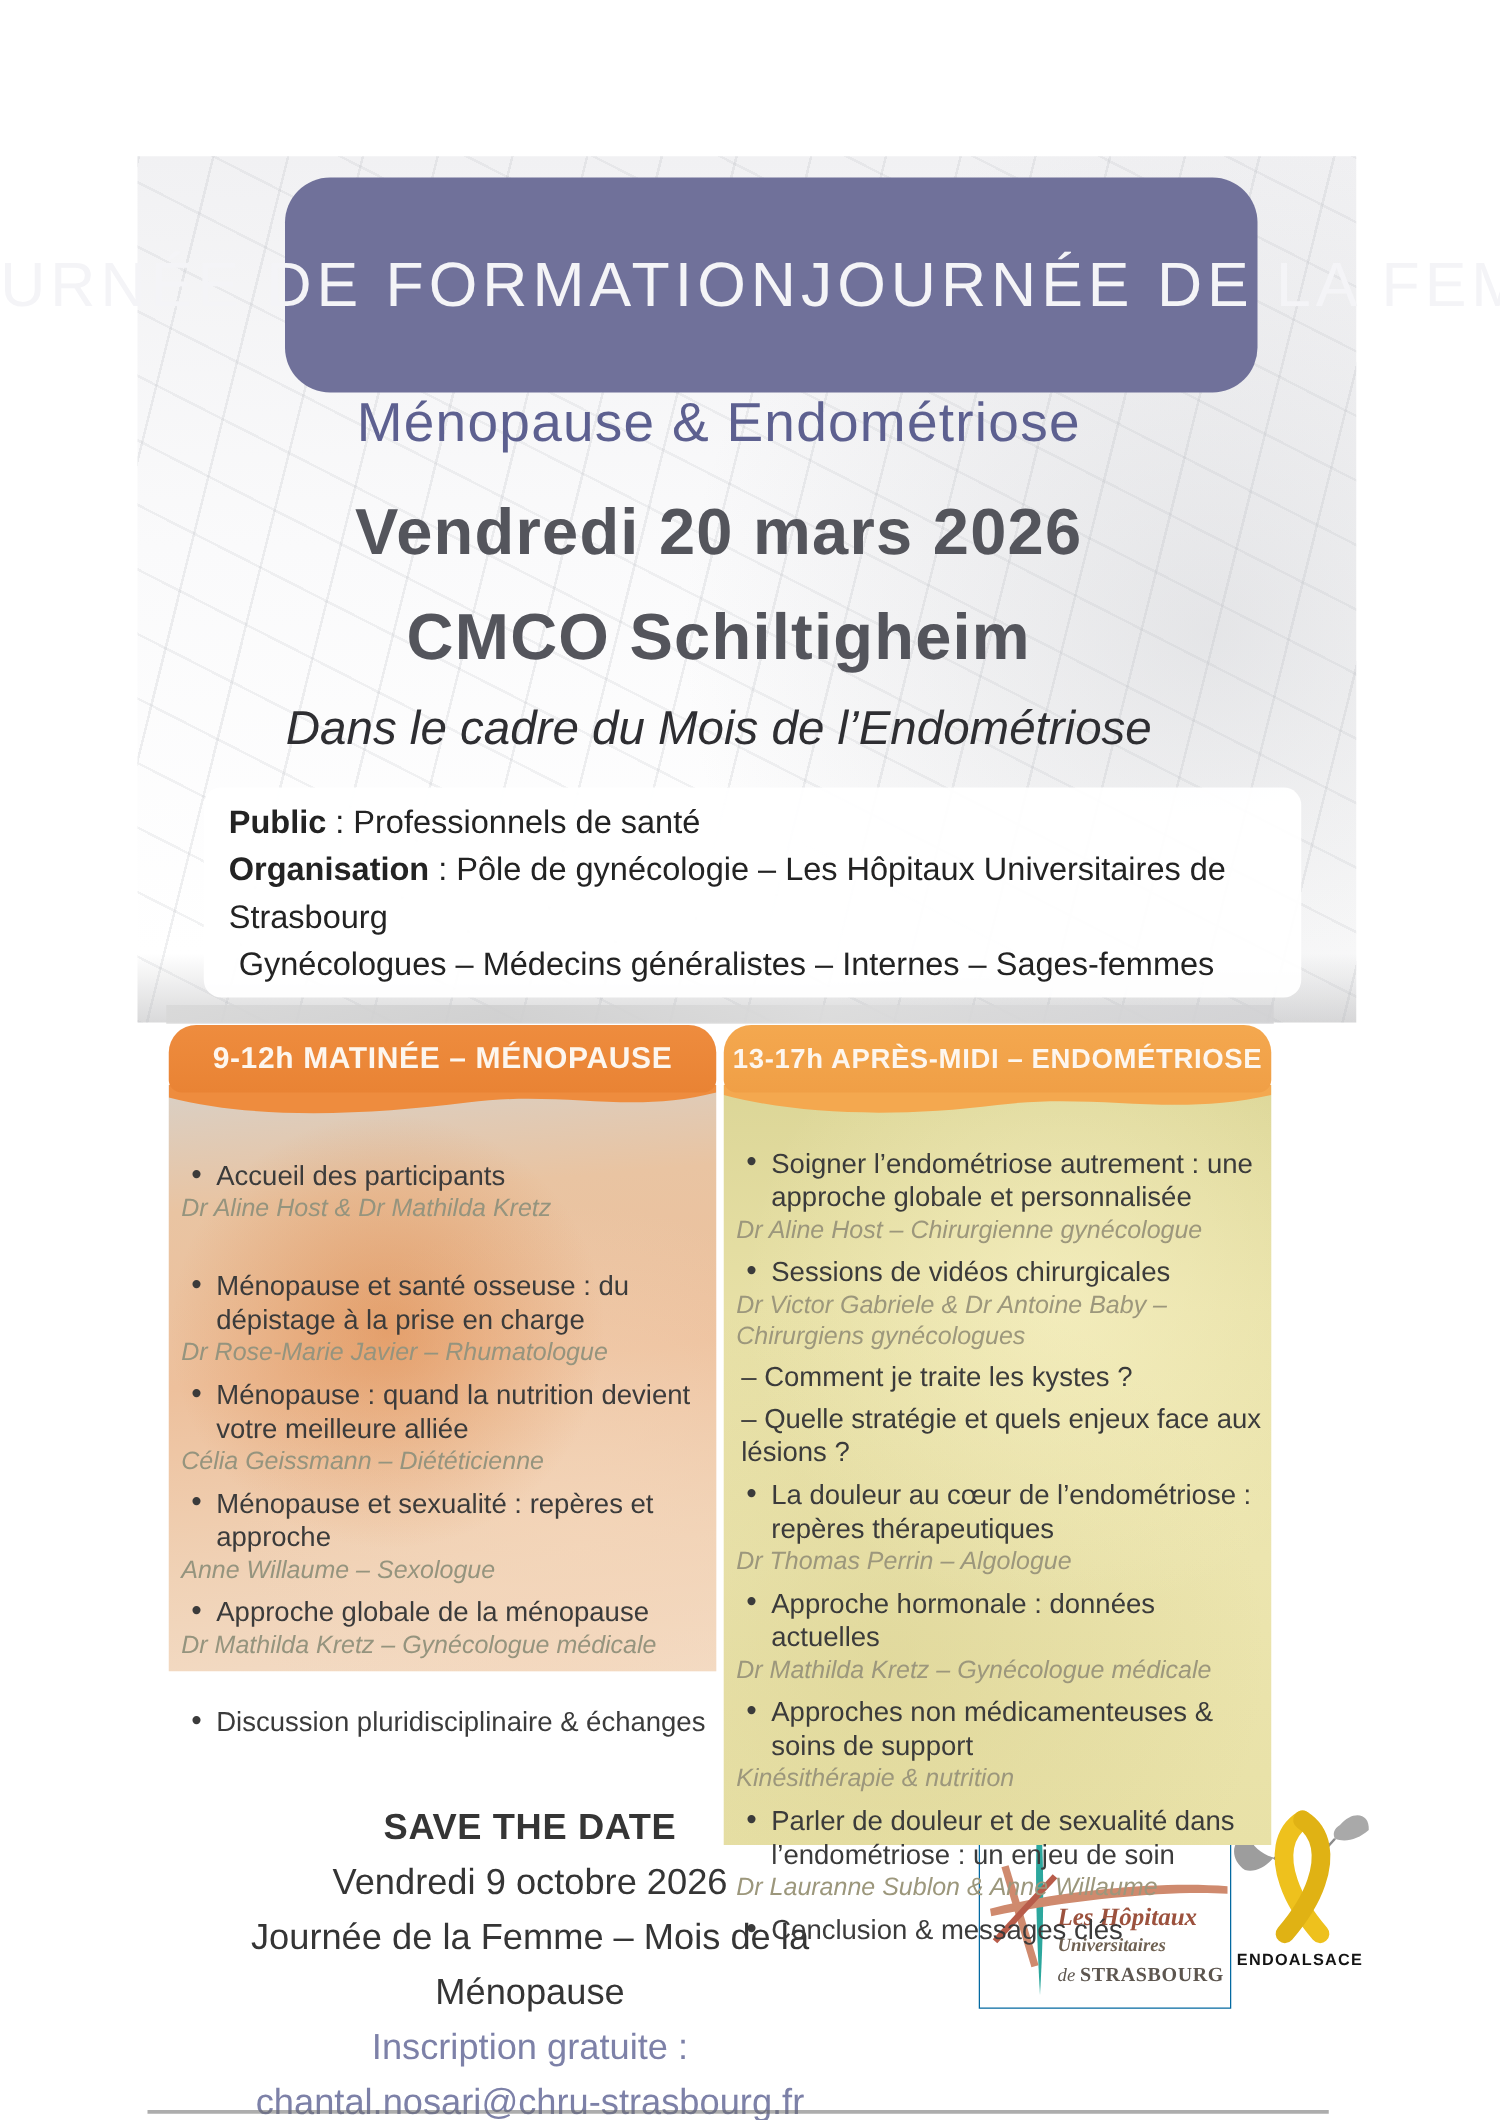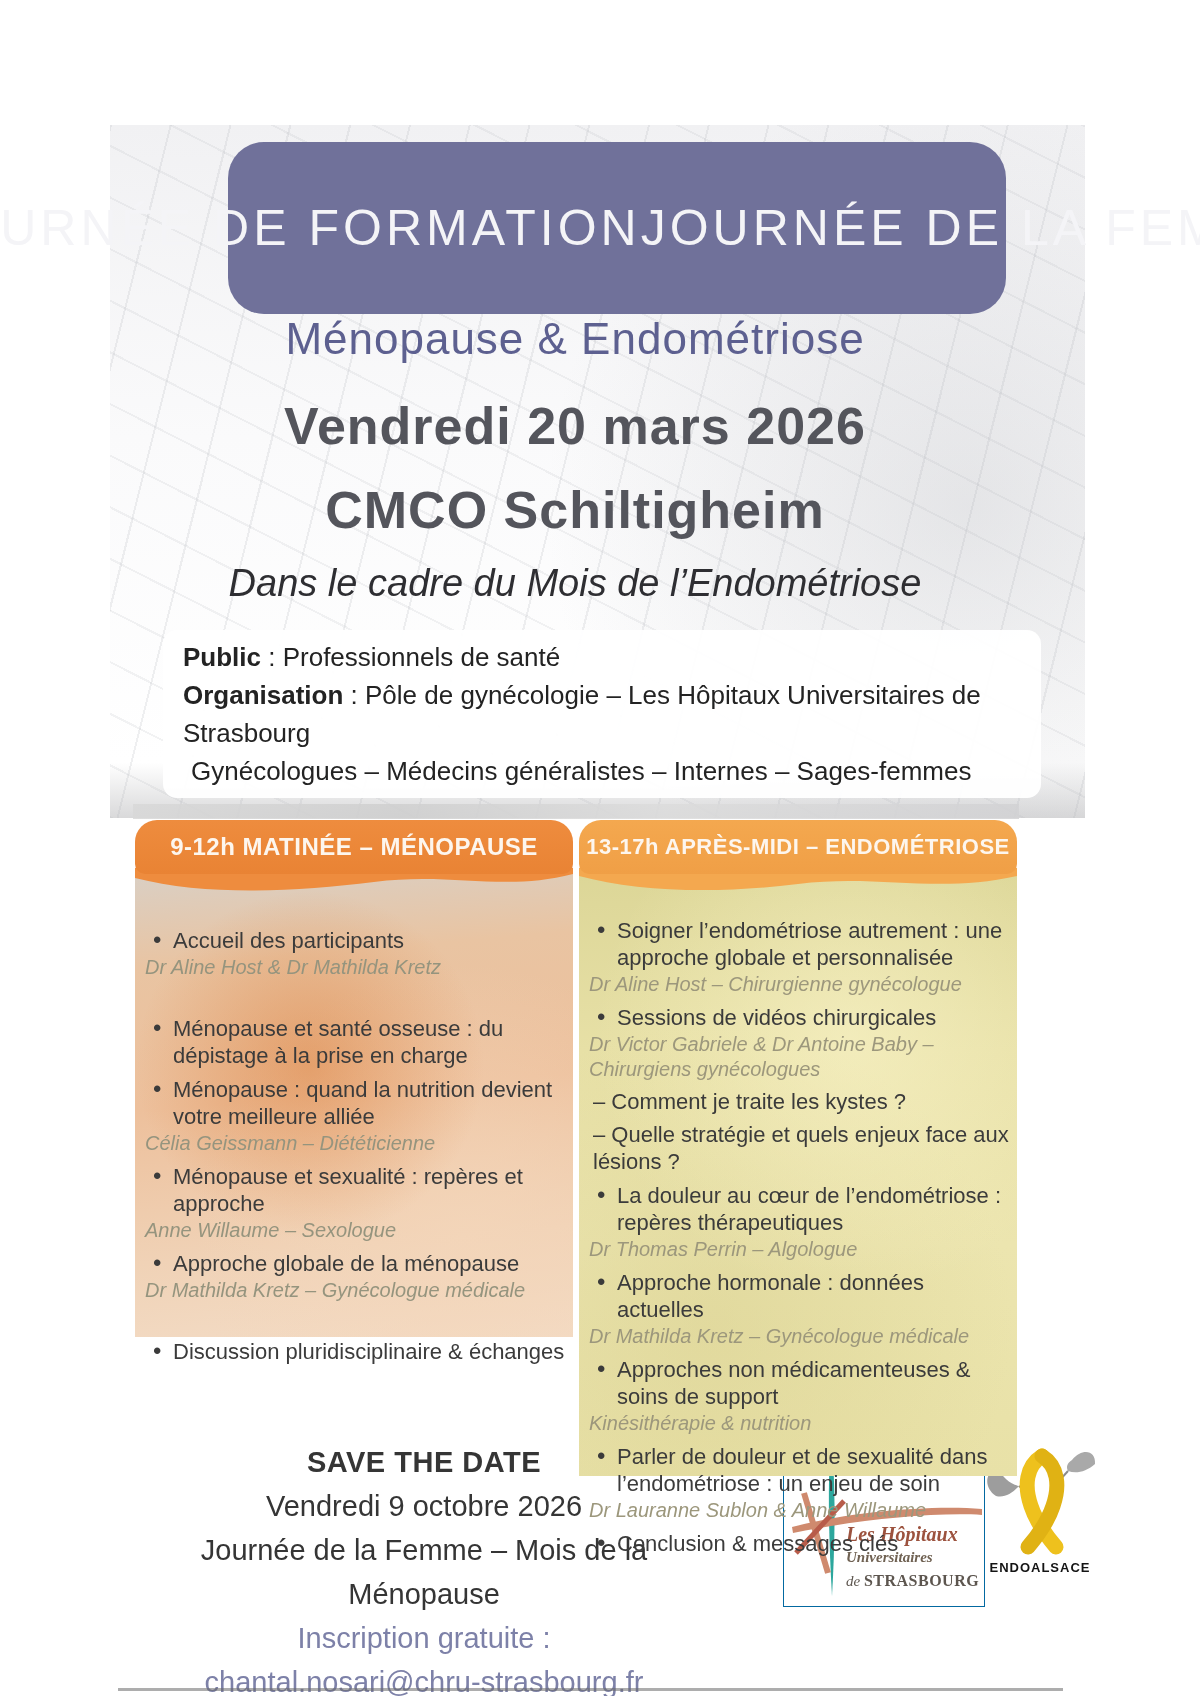--- a/index.html
+++ b/index.html
@@ -158,20 +158,21 @@
       <div class="col-header">9-12h MATINÉE – MÉNOPAUSE</div>
       <div class="col-body">
         <svg class="wave" viewBox="0 0 440 30" preserveAspectRatio="none">
             <path d="M0 0 H440 V6 C370 24 318 4 240 14 C160 24 70 28 0 10 Z"></path>
           </svg>
         <div class="items">
             <div class="item item-bullet">Accueil des participants</div>
             <div class="item item-speaker">Dr Aline Host &amp; Dr Mathilda Kretz</div>
             <div class="item item-gap"></div>
             <div class="item item-bullet">Ménopause et santé osseuse : du dépistage à la prise en charge</div>
+            <div class="item item-speaker">Dr Rose-Marie Javier – Rhumatologue</div>
             <div class="item item-bullet">Ménopause : quand la nutrition devient votre meilleure alliée</div>
             <div class="item item-speaker">Célia Geissmann – Diététicienne</div>
             <div class="item item-bullet">Ménopause et sexualité : repères et approche</div>
             <div class="item item-speaker">Anne Willaume – Sexologue</div>
             <div class="item item-bullet">Approche globale de la ménopause</div>
             <div class="item item-speaker">Dr Mathilda Kretz – Gynécologue médicale</div>
             <div class="item item-gap"></div>
             <div class="item item-bullet">Discussion pluridisciplinaire &amp; échanges</div>
           </div>
       </div>

